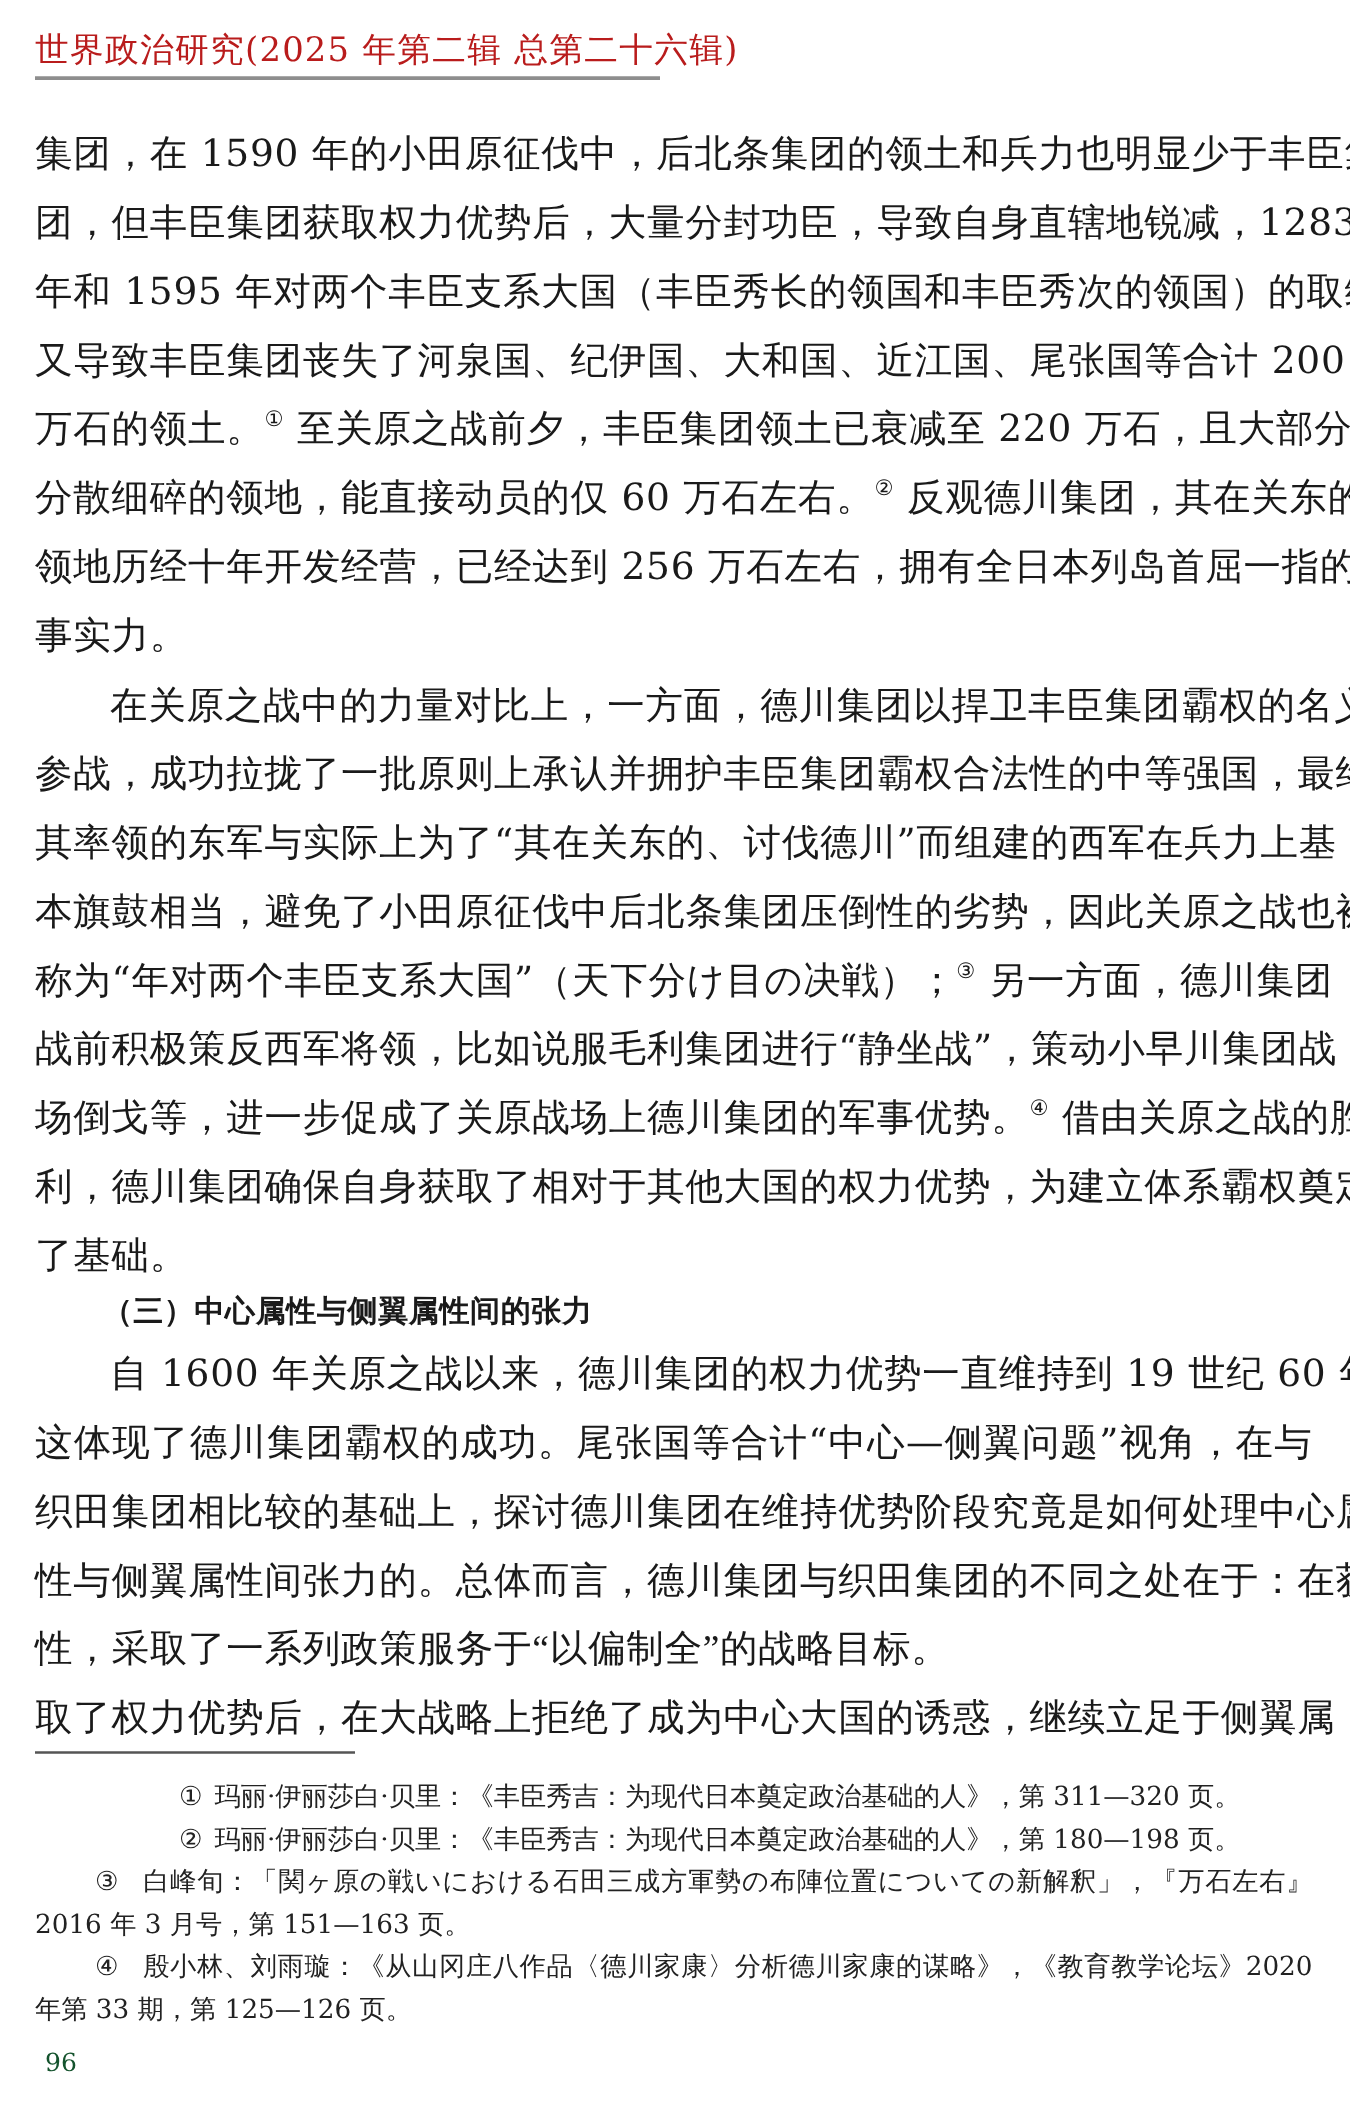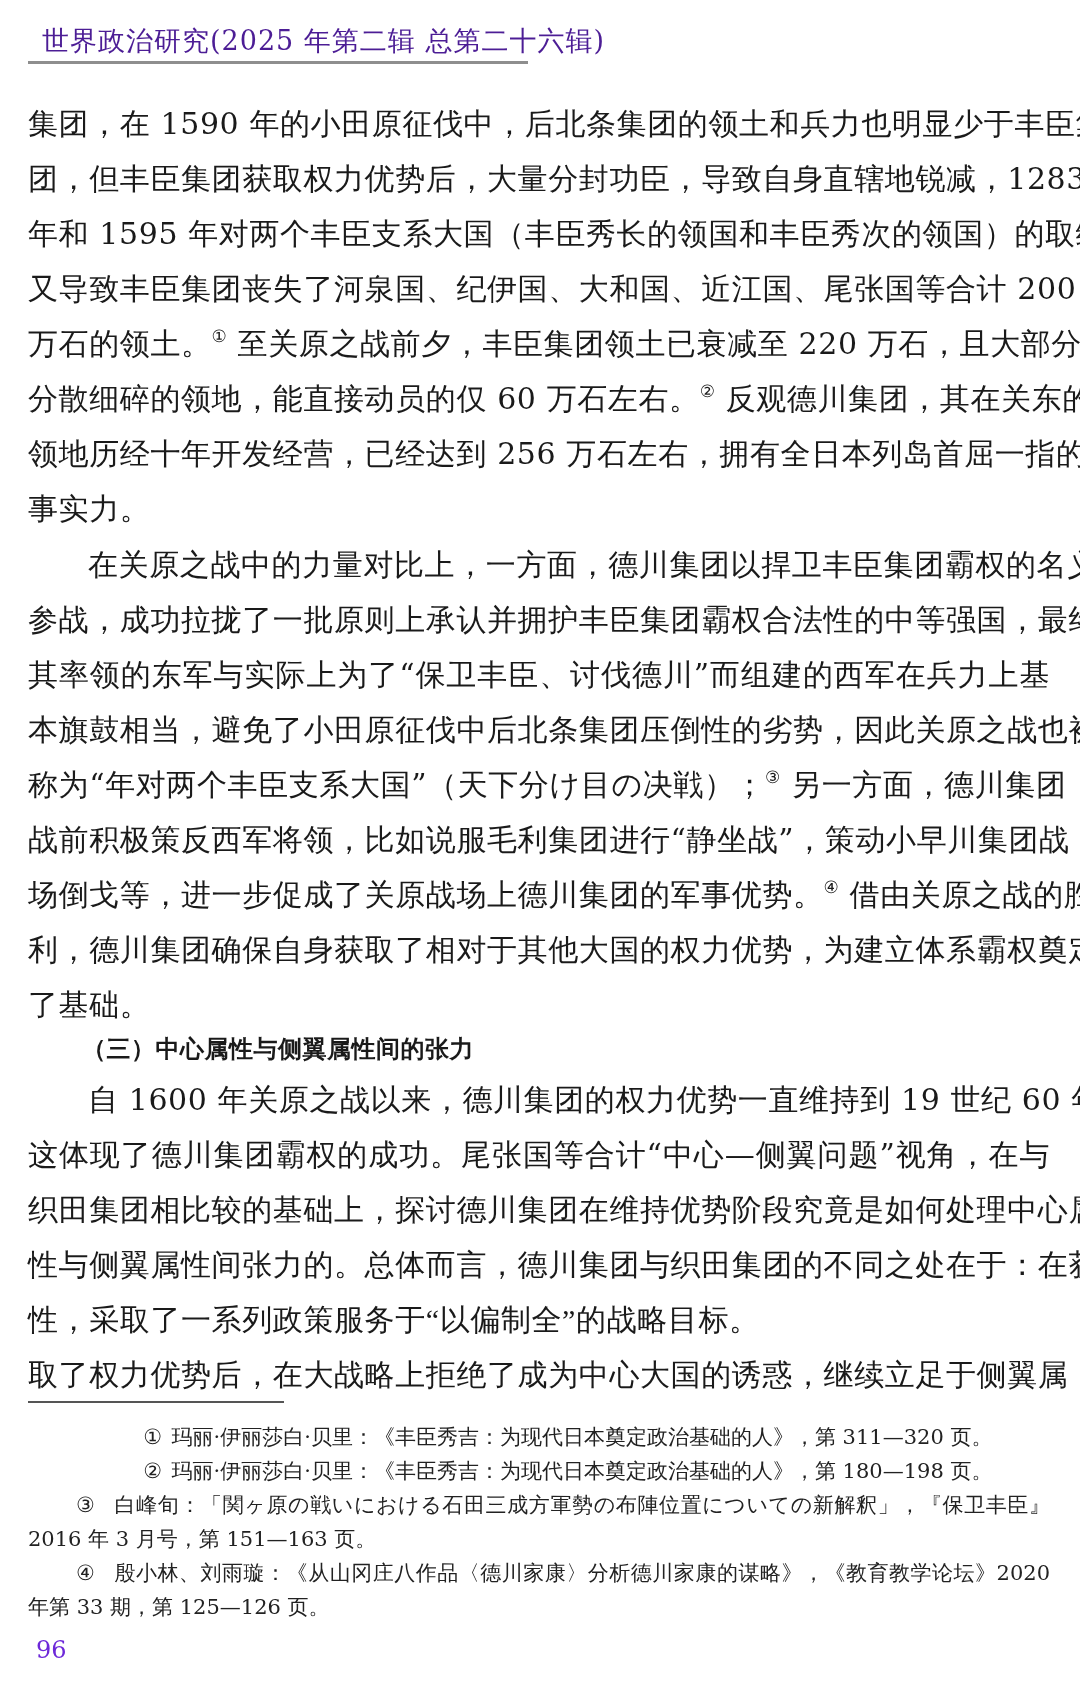--- a/index.html
+++ b/index.html
@@ -10,26 +10,26 @@
     body {
       width: 1080px;
       height: 1698px;
       position: relative;
       overflow: hidden;
       color: #1a1a1a;
       font-family: "DejaVu Serif", "Liberation Serif", serif;
     }
     .running-head {
       position: absolute;
-      left: 42px;
+      left: 28px;
       top: 24px;
       font-size: 27px;
       line-height: 34px;
       letter-spacing: 1px;
-      color: #4c1d95;
+      color: #b91c1c;
       white-space: nowrap;
     }
     .head-rule {
       position: absolute;
       left: 28px;
       top: 61px;
       width: 500px;
       height: 3px;
       background: #8e8e8e;
     }
@@ -97,23 +97,23 @@
       text-align-last: justify;
     }
     .fn-mark {
       display: inline-block;
       width: 38px;
     }
     .page-number {
       position: absolute;
       left: 36px;
       top: 1630px;
-      font-size: 24px;
+      font-size: 20px;
       line-height: 40px;
-      color: #6d28d9;
+      color: #14532d;
     }
   </style>
 </head>
 <body>
 
 <div class="running-head">世界政治研究(2025 年第二辑  总第二十六辑)</div>
 <div class="head-rule"></div>
 
 <div class="body-text" style="top: 96px;">
   <span class="line">集团，在 1590 年的小田原征伐中，后北条集团的领土和兵力也明显少于丰臣集</span>
@@ -122,21 +122,21 @@
   <span class="line">又导致丰臣集团丧失了河泉国、纪伊国、大和国、近江国、尾张国等合计 200 余</span>
   <span class="line"><span>万石的领土。</span><sup class="fn">①</sup> <span>至关原之战前夕，丰臣集团领土已衰减至 220 万石，且大部分为</span></span>
   <span class="line"><span>分散细碎的领地，能直接动员的仅 60 万石左右。</span><sup class="fn">②</sup> <span>反观德川集团，其在关东的</span></span>
   <span class="line">领地历经十年开发经营，已经达到 256 万石左右，拥有全日本列岛首屈一指的军</span>
   <span class="line last">事实力。</span>
 </div>
 
 <div class="body-text" style="top: 537px;">
   <span class="line indent">在关原之战中的力量对比上，一方面，德川集团以捍卫丰臣集团霸权的名义</span>
   <span class="line">参战，成功拉拢了一批原则上承认并拥护丰臣集团霸权合法性的中等强国，最终</span>
-  <span class="line">其率领的东军与实际上为了“保卫丰臣、讨伐德川”而组建的西军在兵力上基</span>
+  <span class="line">其率领的东军与实际上为了“其在关东的、讨伐德川”而组建的西军在兵力上基</span>
   <span class="line">本旗鼓相当，避免了小田原征伐中后北条集团压倒性的劣势，因此关原之战也被</span>
   <span class="line"><span>称为“年对两个丰臣支系大国”（天下分け目の决戦）；</span><sup class="fn">③</sup> <span>另一方面，德川集团</span></span>
   <span class="line">战前积极策反西军将领，比如说服毛利集团进行“静坐战”，策动小早川集团战</span>
   <span class="line"><span>场倒戈等，进一步促成了关原战场上德川集团的军事优势。</span><sup class="fn">④</sup> <span>借由关原之战的胜</span></span>
   <span class="line">利，德川集团确保自身获取了相对于其他大国的权力优势，为建立体系霸权奠定</span>
   <span class="line last">了基础。</span>
 </div>
 
 <div class="section-heading">（三）中心属性与侧翼属性间的张力</div>
 
@@ -147,19 +147,19 @@
   <span class="line">性与侧翼属性间张力的。总体而言，德川集团与织田集团的不同之处在于：在获</span>
   <span class="line last">性，采取了一系列政策服务于“以偏制全”的战略目标。</span>
   <span class="line">取了权力优势后，在大战略上拒绝了成为中心大国的诱惑，继续立足于侧翼属</span>
 </div>
 
 <div class="fn-rule"></div>
 
 <div class="footnotes">
   <span class="fn-line indent"><span class="fn-mark">①</span><span>玛丽·伊丽莎白·贝里：《丰臣秀吉：为现代日本奠定政治基础的人》，第 311—320 页。</span></span>
   <span class="fn-line indent"><span class="fn-mark">②</span><span>玛丽·伊丽莎白·贝里：《丰臣秀吉：为现代日本奠定政治基础的人》，第 180—198 页。</span></span>
-  <span class="fn-line indent justify"><span class="fn-mark">③</span><span>白峰旬：「関ヶ原の戦いにおける石田三成方軍勢の布陣位置についての新解釈」，『保卫丰臣』</span></span>
+  <span class="fn-line indent justify"><span class="fn-mark">③</span><span>白峰旬：「関ヶ原の戦いにおける石田三成方軍勢の布陣位置についての新解釈」，『万石左右』</span></span>
   <span class="fn-line">2016 年 3 月号，第 151—163 页。</span>
   <span class="fn-line indent justify"><span class="fn-mark">④</span><span>殷小林、刘雨璇：《从山冈庄八作品〈德川家康〉分析德川家康的谋略》，《教育教学论坛》2020</span></span>
   <span class="fn-line">年第 33 期，第 125—126 页。</span>
 </div>
 
 <div class="page-number">96</div>
 
 </body></html>

